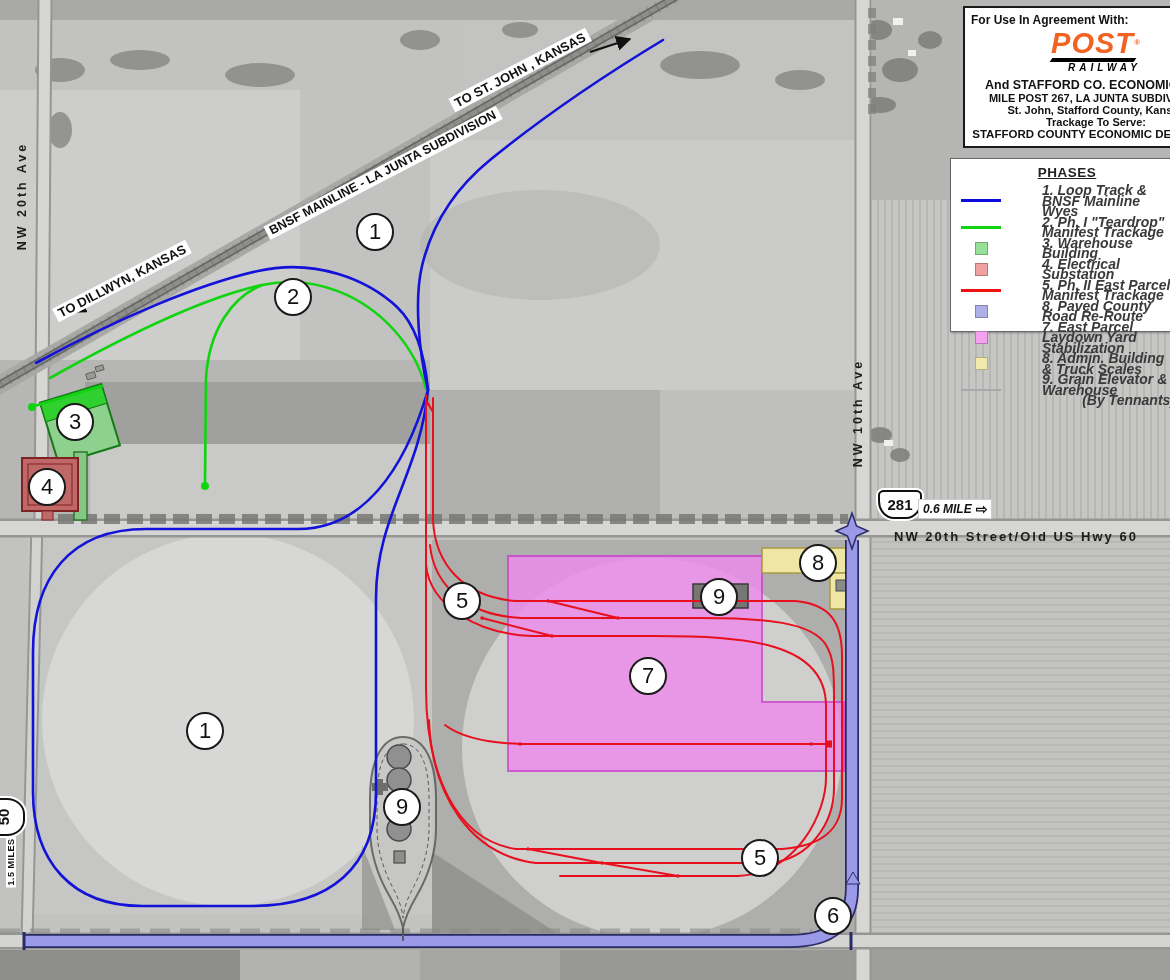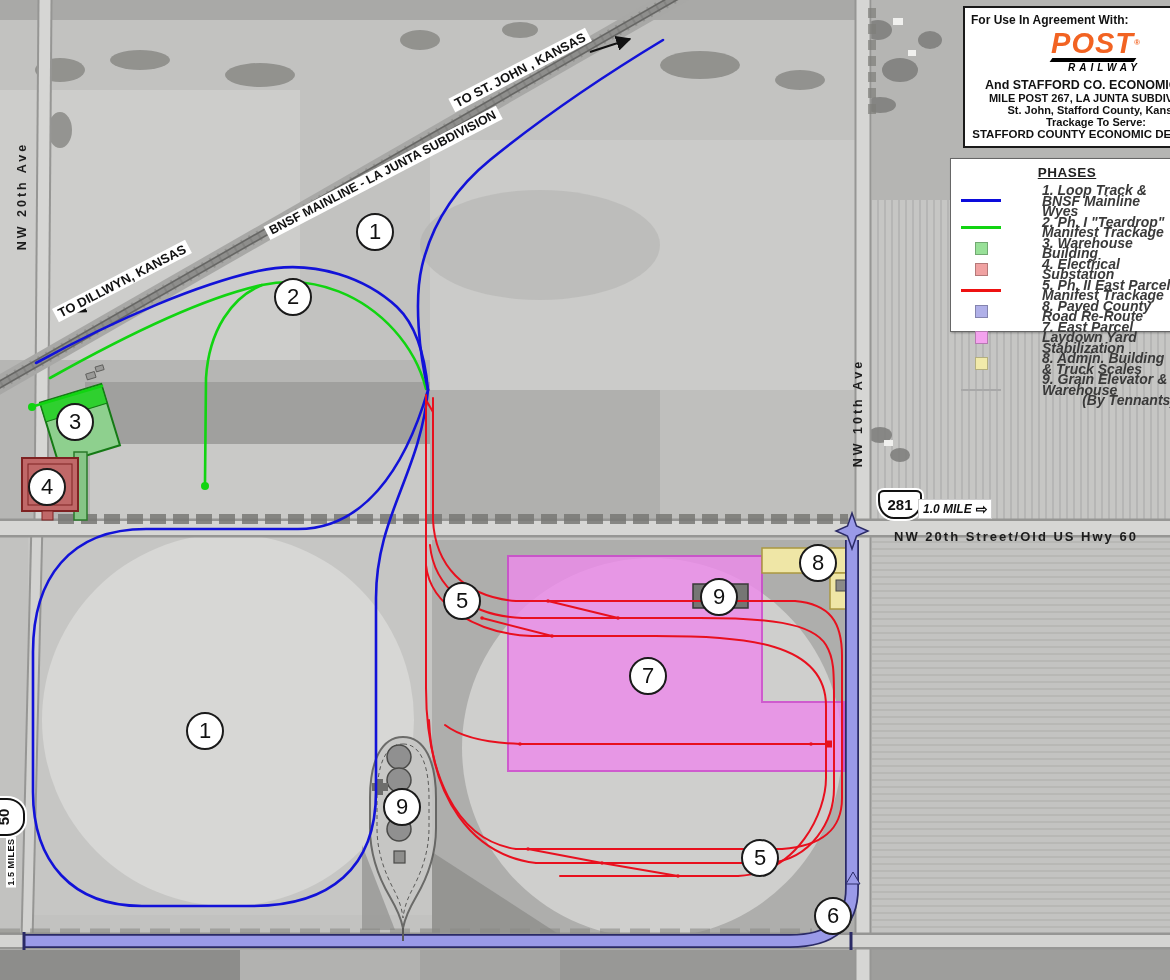--- a/index.html
+++ b/index.html
@@ -252,21 +252,21 @@
 </svg>
 
 <div class="maplabel rot" style="left:520px;top:70px;transform:translate(-50%,-50%) rotate(-27.5deg);">TO ST. JOHN , KANSAS</div>
 <div class="maplabel rot" style="left:383px;top:173px;transform:translate(-50%,-50%) rotate(-27.5deg);font-size:12.5px;">BNSF MAINLINE - LA JUNTA SUBDIVISION</div>
 <div class="maplabel rot" style="left:122px;top:281px;transform:translate(-50%,-50%) rotate(-27.5deg);">TO DILLWYN, KANSAS</div>
 <div class="maplabel street" style="left:22px;top:196px;transform:translate(-50%,-50%) rotate(-90deg);">NW 20th Ave</div>
 <div class="maplabel street" style="left:858px;top:413px;transform:translate(-50%,-50%) rotate(-90deg);">NW 10th Ave</div>
 <div class="maplabel hwy" style="left:1016px;top:536px;">NW 20th Street/Old US Hwy 60</div>
 <div class="shield" style="left:866px;top:490px;width:40px;height:25px;font-size:15px;margin-left:12px;">281</div>
 <div class="milebox" style="left:918px;top:499px;">
-  <span>1.0 MILE</span>
+  <span>0.6 MILE</span>
   <span class="arrow">⇨</span>
 </div>
 <div class="shield" style="left:-16px;top:795px;width:34px;height:40px;font-size:15px;transform:rotate(-90deg);">50</div>
 <div class="maplabel miles" style="left:11px;top:862px;transform:translate(-50%,-50%) rotate(-90deg);">1.5 MILES</div>
 
 <div id="markers">
       <div class="marker" style="left: 375px; top: 232px;">1</div>
       <div class="marker" style="left: 293px; top: 297px;">2</div>
       <div class="marker" style="left: 75px; top: 422px;">3</div>
       <div class="marker" style="left: 47px; top: 487px;">4</div>

